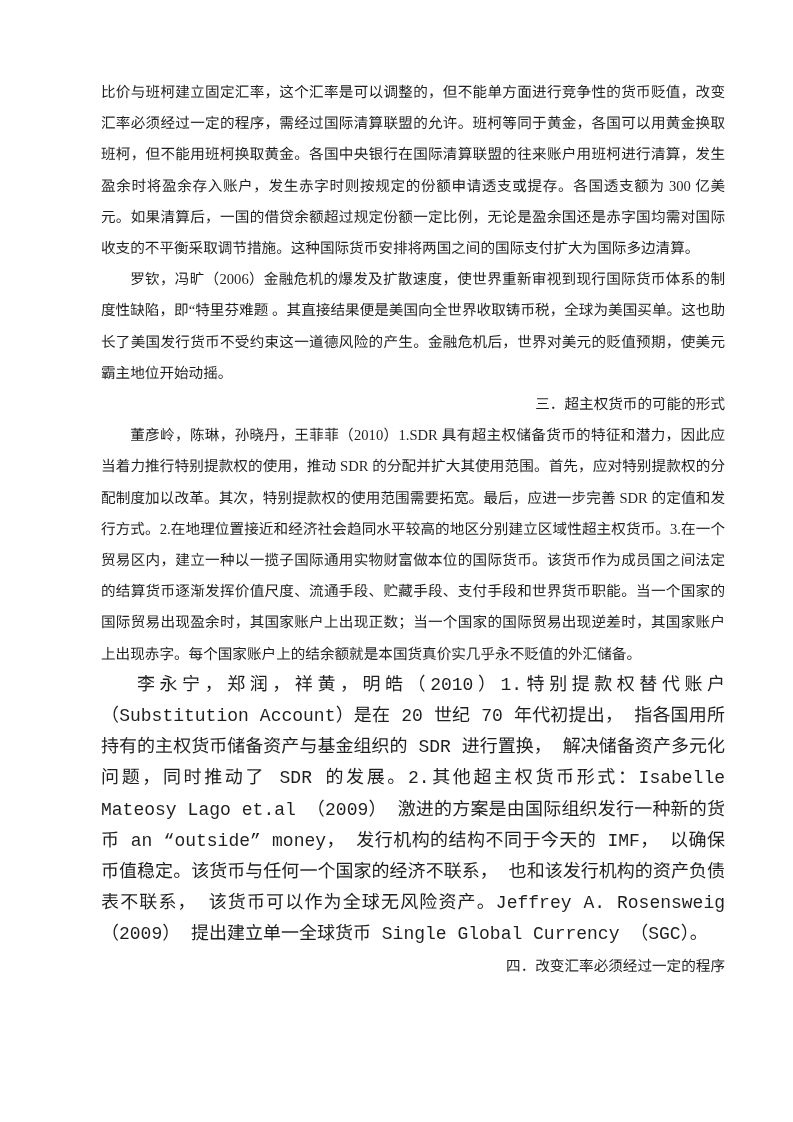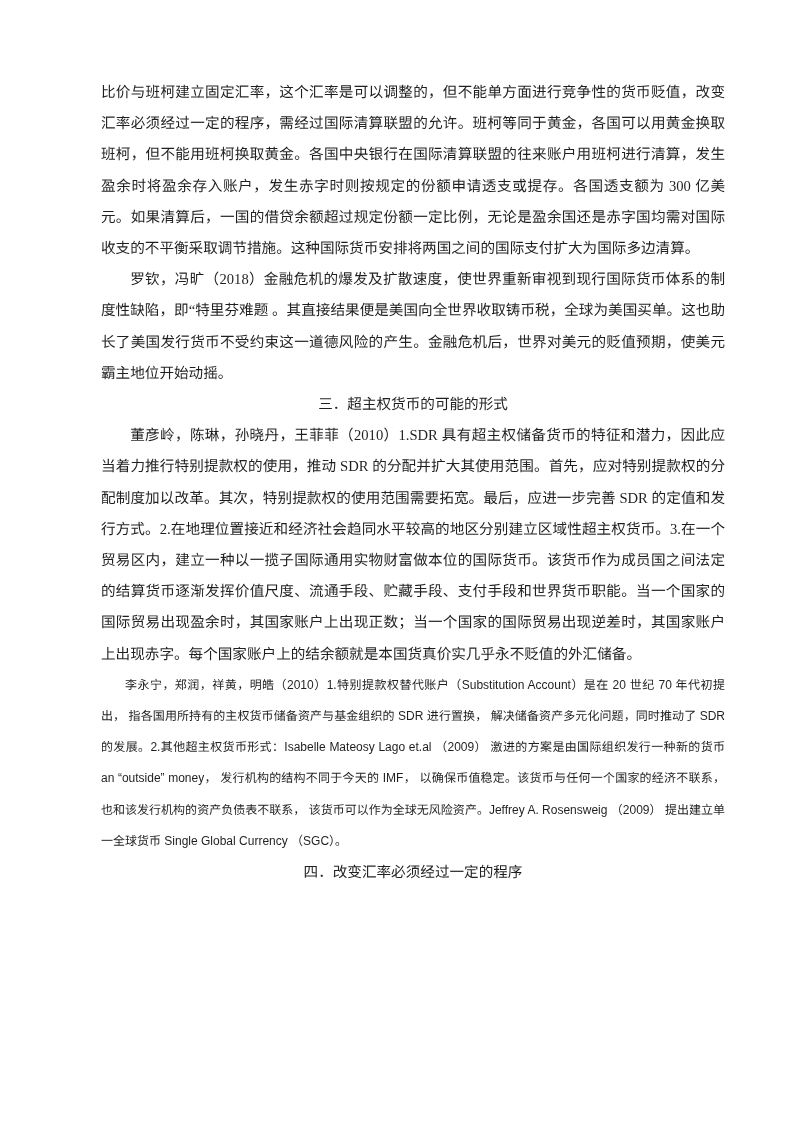--- a/index.html
+++ b/index.html
@@ -29,33 +29,33 @@
     line-height: 31.2px;
     color: #1f1f1f;
     text-align: justify;
     word-break: break-word;
   }
   .content p.indent {
     text-indent: 2em;
   }
   .content p.heading {
     text-indent: 0;
-    text-align: center;
+    text-align: right;
   }
   
   .content p.mono-latin {
-    font-family: Liberation Sans, sans-serif;
-    font-size: 12px;
+    font-family: Liberation Mono, monospace;
+    font-size: 18px;
   }
 </style>
 </head>
 <body>
 
 <div class="page">
   <div class="content">
     <p class="body">比价与班柯建立固定汇率，这个汇率是可以调整的，但不能单方面进行竞争性的货币贬值，改变汇率必须经过一定的程序，需经过国际清算联盟的允许。班柯等同于黄金，各国可以用黄金换取班柯，但不能用班柯换取黄金。各国中央银行在国际清算联盟的往来账户用班柯进行清算，发生盈余时将盈余存入账户，发生赤字时则按规定的份额申请透支或提存。各国透支额为 300 亿美元。如果清算后，一国的借贷余额超过规定份额一定比例，无论是盈余国还是赤字国均需对国际收支的不平衡采取调节措施。这种国际货币安排将两国之间的国际支付扩大为国际多边清算。</p>
-    <p class="body indent">罗钦，冯旷（2018）金融危机的爆发及扩散速度，使世界重新审视到现行国际货币体系的制度性缺陷，即“特里芬难题 。其直接结果便是美国向全世界收取铸币税，全球为美国买单。这也助长了美国发行货币不受约束这一道德风险的产生。金融危机后，世界对美元的贬值预期，使美元霸主地位开始动摇。</p>
+    <p class="body indent">罗钦，冯旷（2006）金融危机的爆发及扩散速度，使世界重新审视到现行国际货币体系的制度性缺陷，即“特里芬难题 。其直接结果便是美国向全世界收取铸币税，全球为美国买单。这也助长了美国发行货币不受约束这一道德风险的产生。金融危机后，世界对美元的贬值预期，使美元霸主地位开始动摇。</p>
     <p class="heading">三．超主权货币的可能的形式</p>
     <p class="body indent">董彦岭，陈琳，孙晓丹，王菲菲（2010）1.SDR 具有超主权储备货币的特征和潜力，因此应当着力推行特别提款权的使用，推动 SDR 的分配并扩大其使用范围。首先，应对特别提款权的分配制度加以改革。其次，特别提款权的使用范围需要拓宽。最后，应进一步完善 SDR 的定值和发行方式。2.在地理位置接近和经济社会趋同水平较高的地区分别建立区域性超主权货币。3.在一个贸易区内，建立一种以一揽子国际通用实物财富做本位的国际货币。该货币作为成员国之间法定的结算货币逐渐发挥价值尺度、流通手段、贮藏手段、支付手段和世界货币职能。当一个国家的国际贸易出现盈余时，其国家账户上出现正数；当一个国家的国际贸易出现逆差时，其国家账户上出现赤字。每个国家账户上的结余额就是本国货真价实几乎永不贬值的外汇储备。</p>
     <p class="body indent mono-latin">李永宁，郑润，祥黄，明皓（2010）1.特别提款权替代账户（Substitution Account）是在 20 世纪 70 年代初提出， 指各国用所持有的主权货币储备资产与基金组织的 SDR 进行置换， 解决储备资产多元化问题，同时推动了 SDR 的发展。2.其他超主权货币形式：Isabelle Mateosy Lago et.al （2009） 激进的方案是由国际组织发行一种新的货币 an “outside” money， 发行机构的结构不同于今天的 IMF， 以确保币值稳定。该货币与任何一个国家的经济不联系， 也和该发行机构的资产负债表不联系， 该货币可以作为全球无风险资产。Jeffrey A. Rosensweig （2009） 提出建立单一全球货币 Single Global Currency （SGC）。</p>
     <p class="heading">四．改变汇率必须经过一定的程序</p>
   </div>
 </div>
 
 </body></html>

